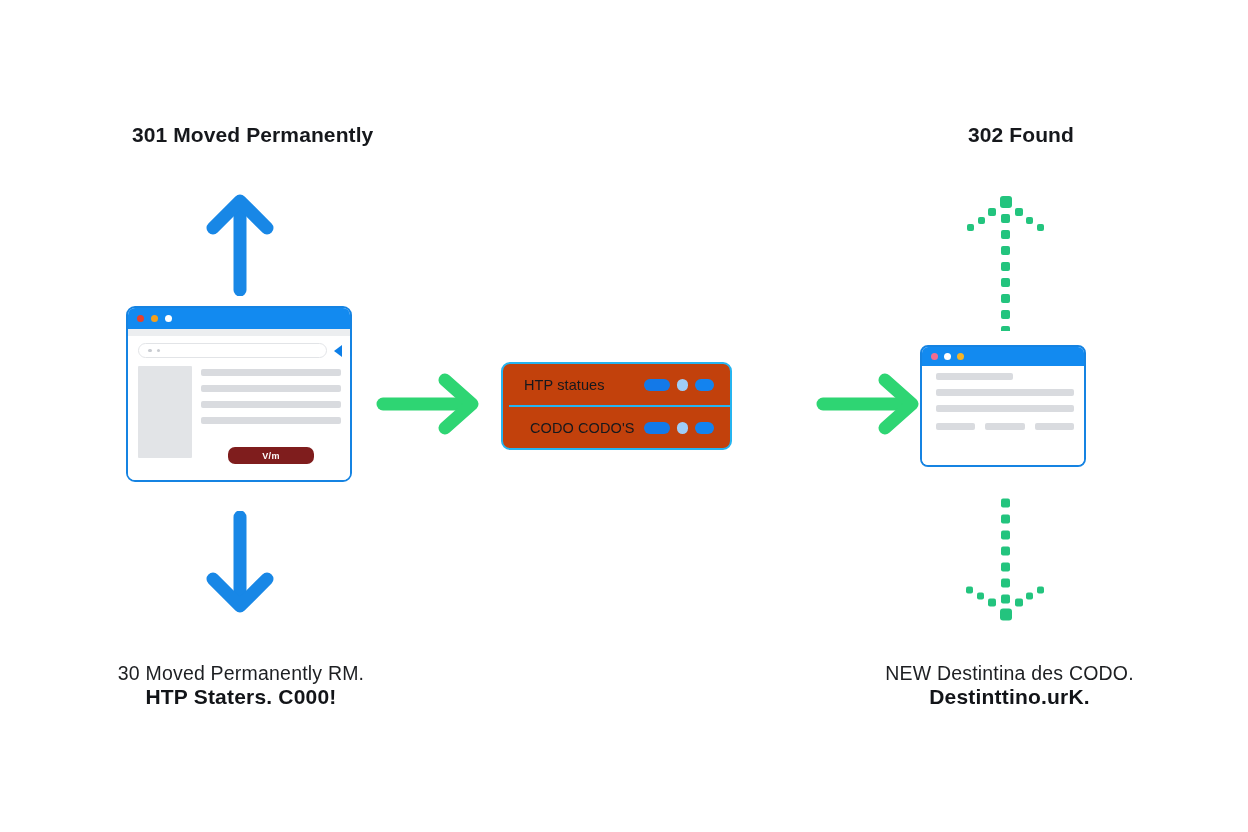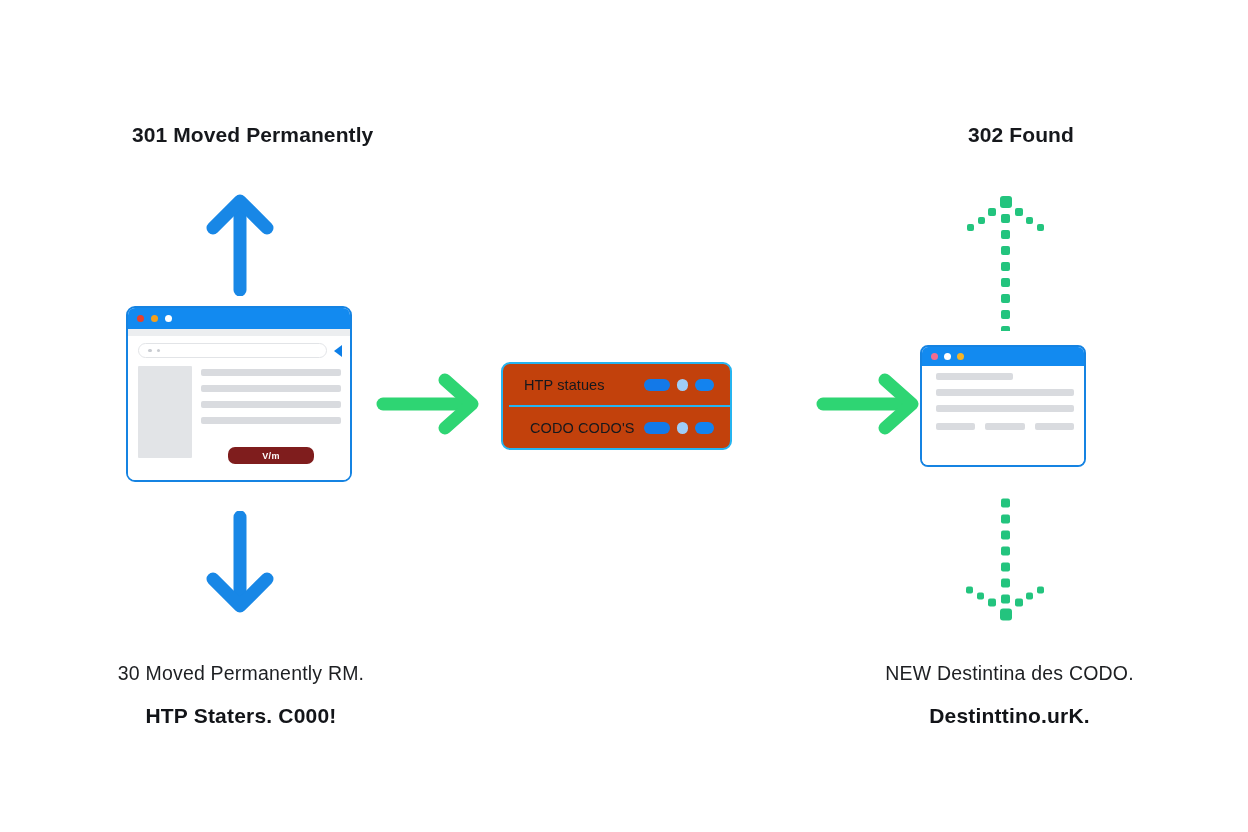--- a/index.html
+++ b/index.html
@@ -37,21 +37,21 @@
   .caption {
     position: absolute;
     text-align: center;
     white-space: nowrap;
   }
   .caption .line1 {
     font-size: 19.5px;
     font-weight: 400;
     color: #1d1f22;
     letter-spacing: 0.2px;
-    margin-bottom: 19px;
+    margin-bottom: 0;
   }
   .caption .line2 {
     font-size: 21px;
     font-weight: 700;
     color: #121418;
     letter-spacing: 0.2px;
   }
   #caption-left  { left: 96px;  top: 662px; width: 290px; }
   #caption-right { left: 872px; top: 662px; width: 275px; }
 

